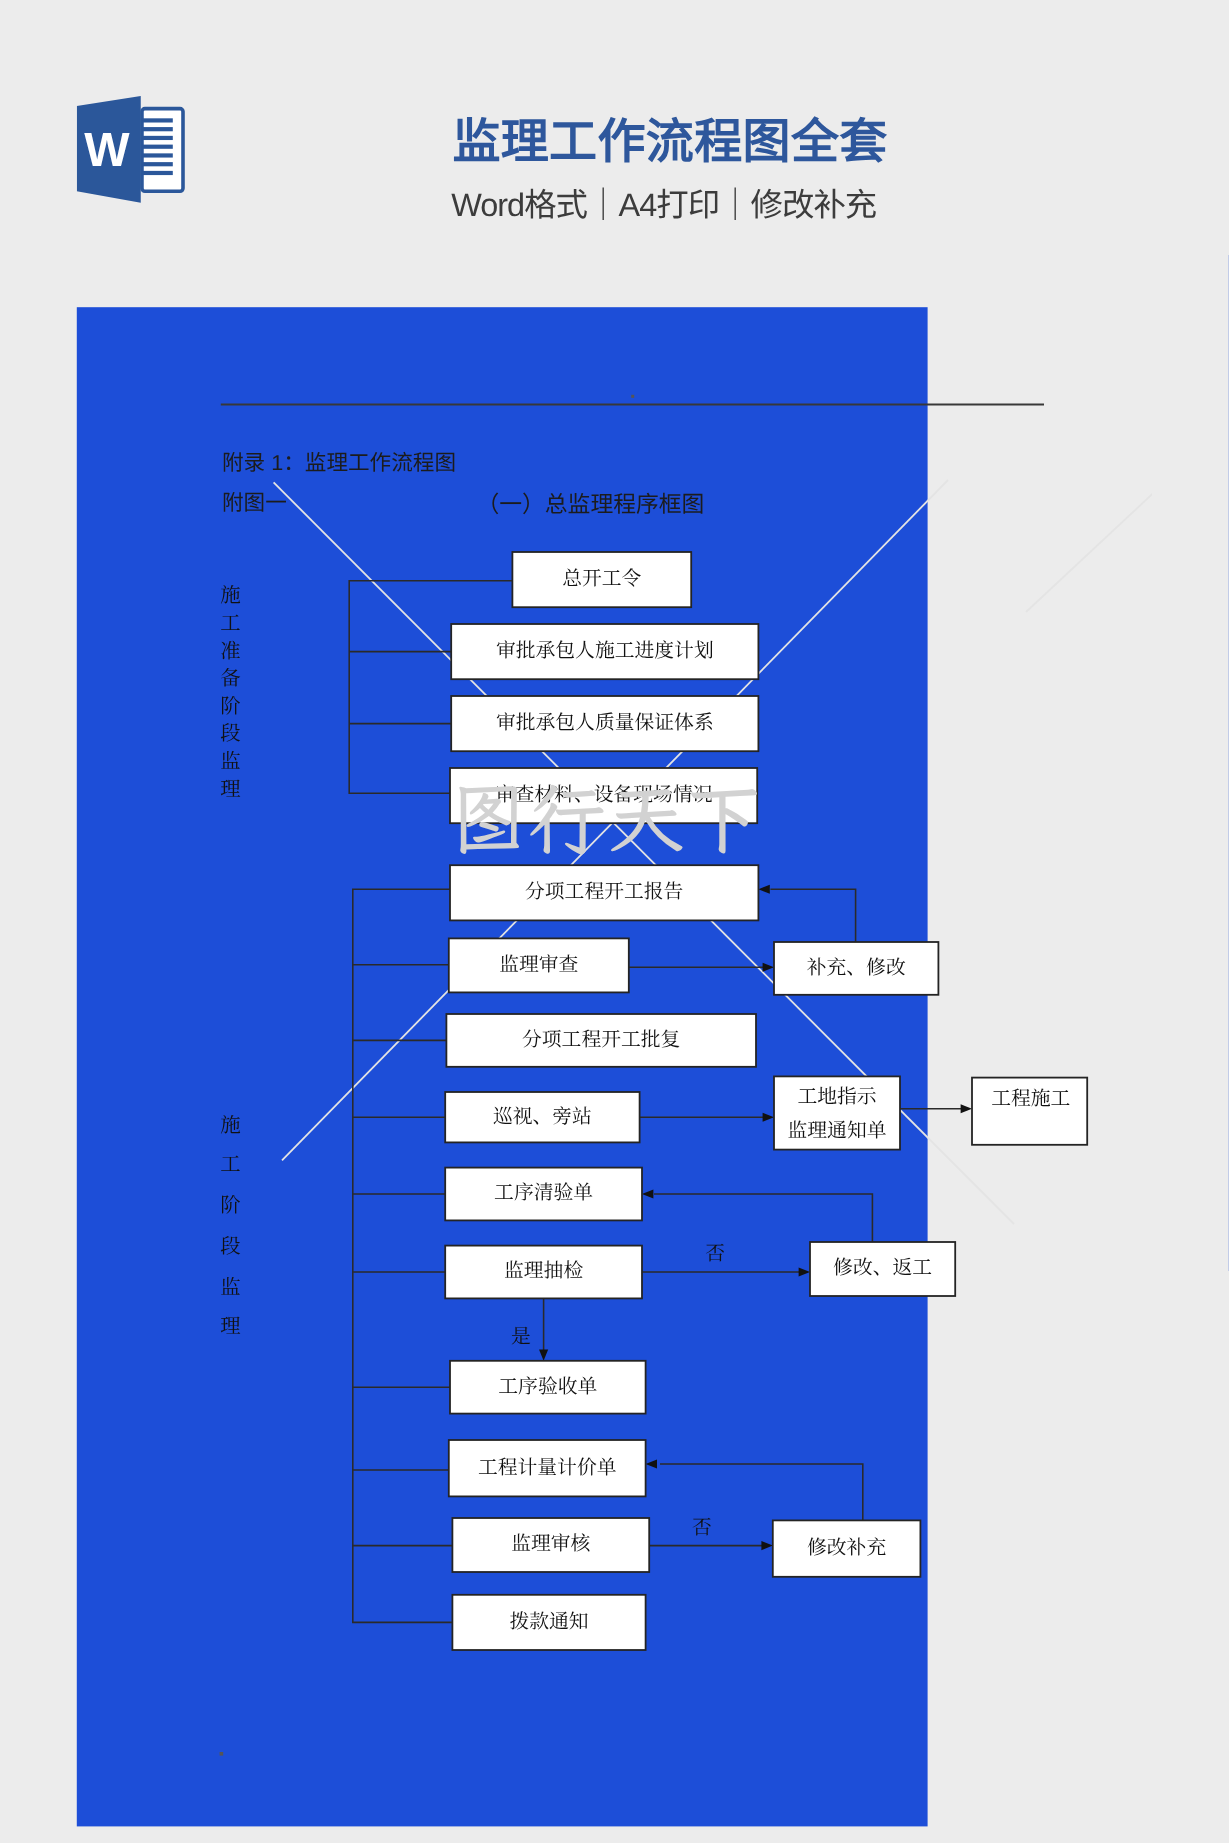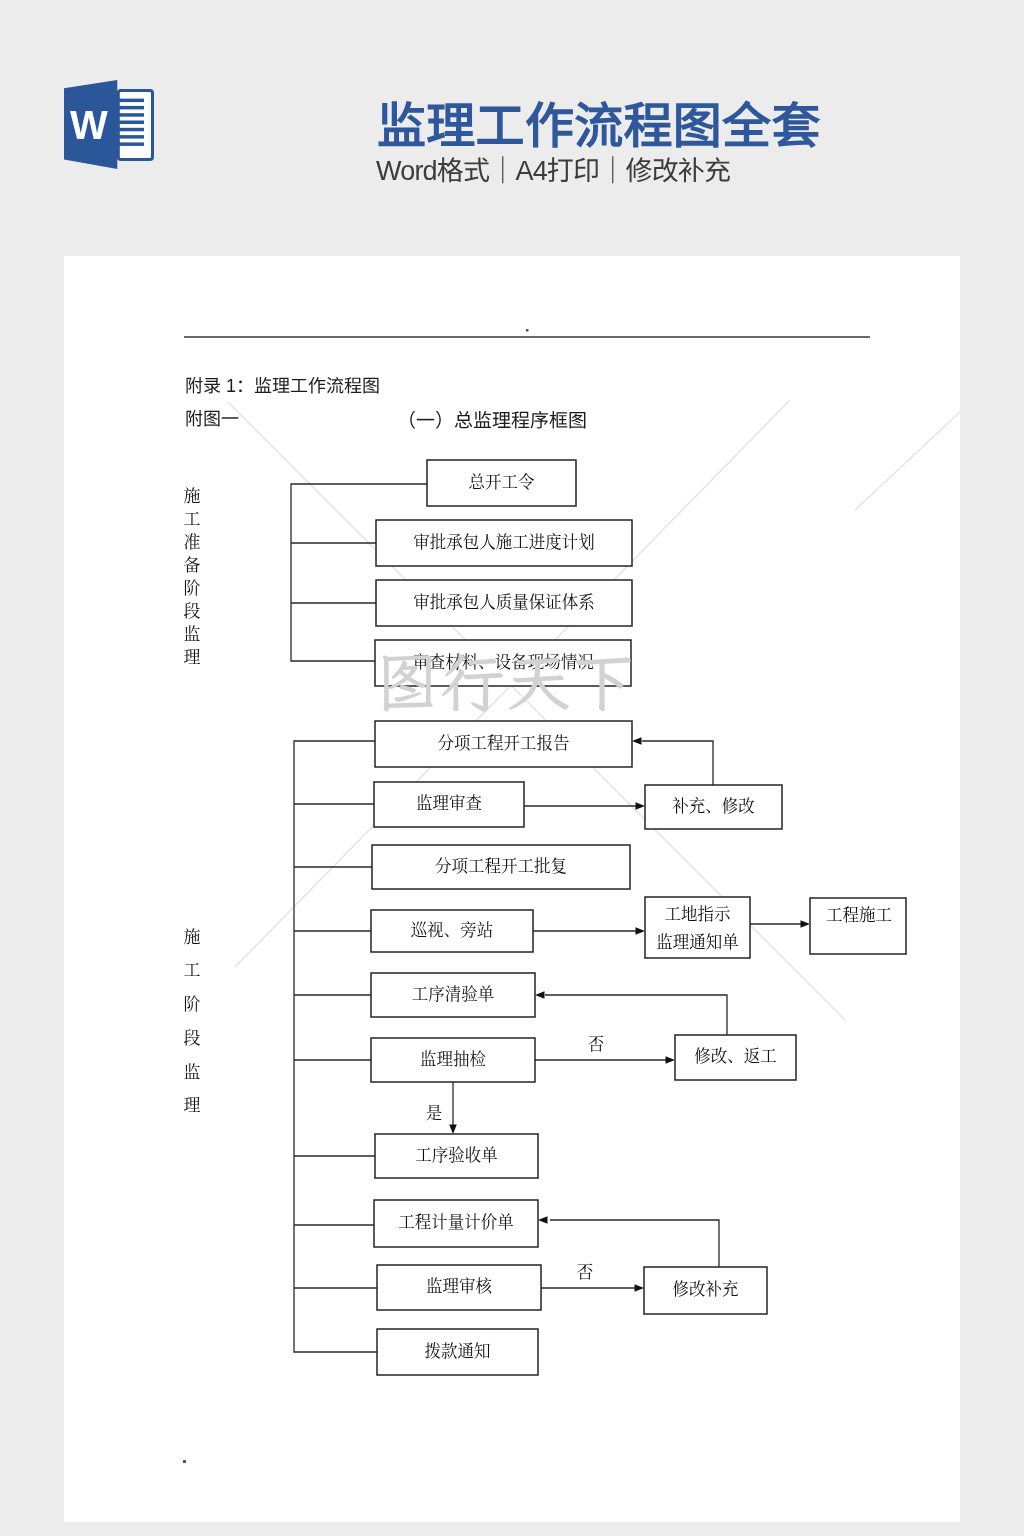--- a/index.html
+++ b/index.html
@@ -1,22 +1,22 @@
 <!DOCTYPE html>
 <html lang="zh-CN"><head>
 <meta charset="utf-8">
 <style>
   html,body{margin:0;padding:0;}
   body{width:1024px;height:1536px;background:#ececec;position:relative;overflow:hidden;
        font-family:"Liberation Sans",sans-serif;}
   .abs{position:absolute;}
-  #title{left:377px;top:86px;font-size:49px;font-weight:bold;color:#2e579c;
+  #title{left:377px;top:86px;font-size:40px;font-weight:bold;color:#2e579c;
          letter-spacing:0.3px;white-space:nowrap;}
   #subtitle{left:376px;top:149px;font-size:27px;letter-spacing:-0.8px;color:#3c3c3c;white-space:nowrap;}
-  #page{left:64px;top:256px;width:896px;height:1266px;background:#ffffff;}
+  #page{left:64px;top:256px;width:709px;height:1266px;background:#1d4ed8;}
 </style>
 </head>
 <body>
 
   <svg class="abs" style="left:64px;top:80px" width="91" height="92" viewBox="0 0 91 92">
     <rect x="54.3" y="10.5" width="34.2" height="68.9" rx="2.5" fill="#ffffff" stroke="#2b579a" stroke-width="3"></rect>
     <g fill="#2b579a">
       <rect x="55" y="18.6" width="25" height="3.5"></rect>
       <rect x="55" y="25.9" width="25" height="3.5"></rect>
       <rect x="55" y="33.2" width="25" height="3.5"></rect>

